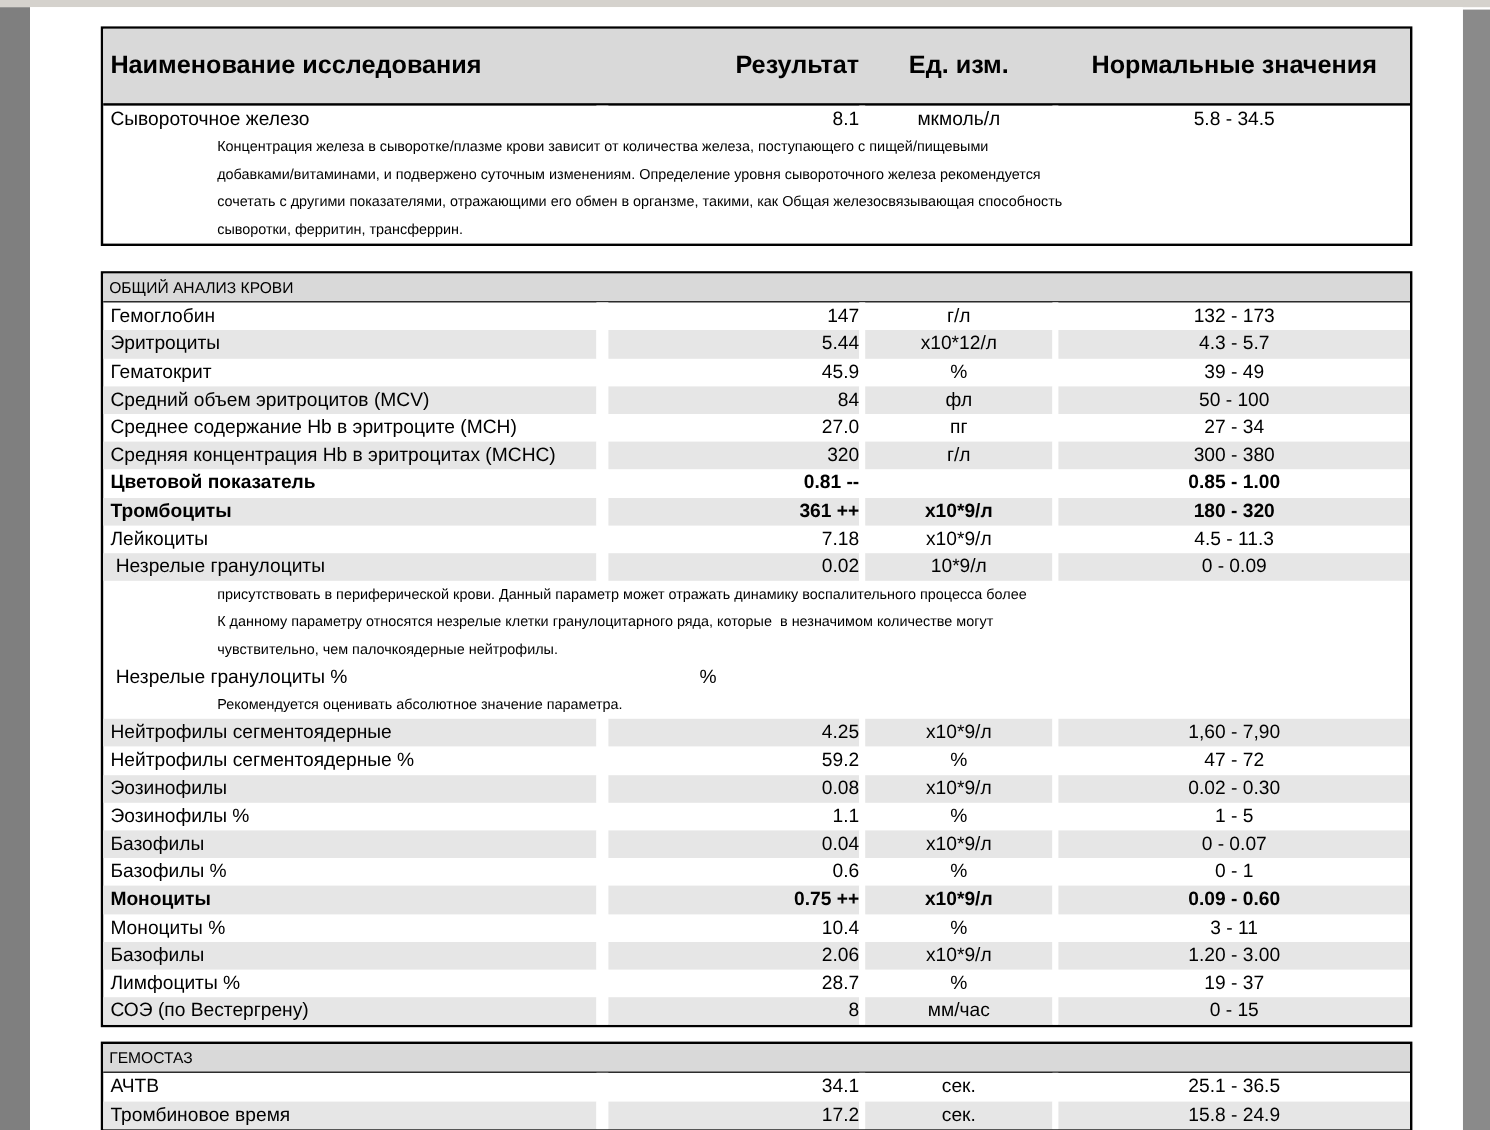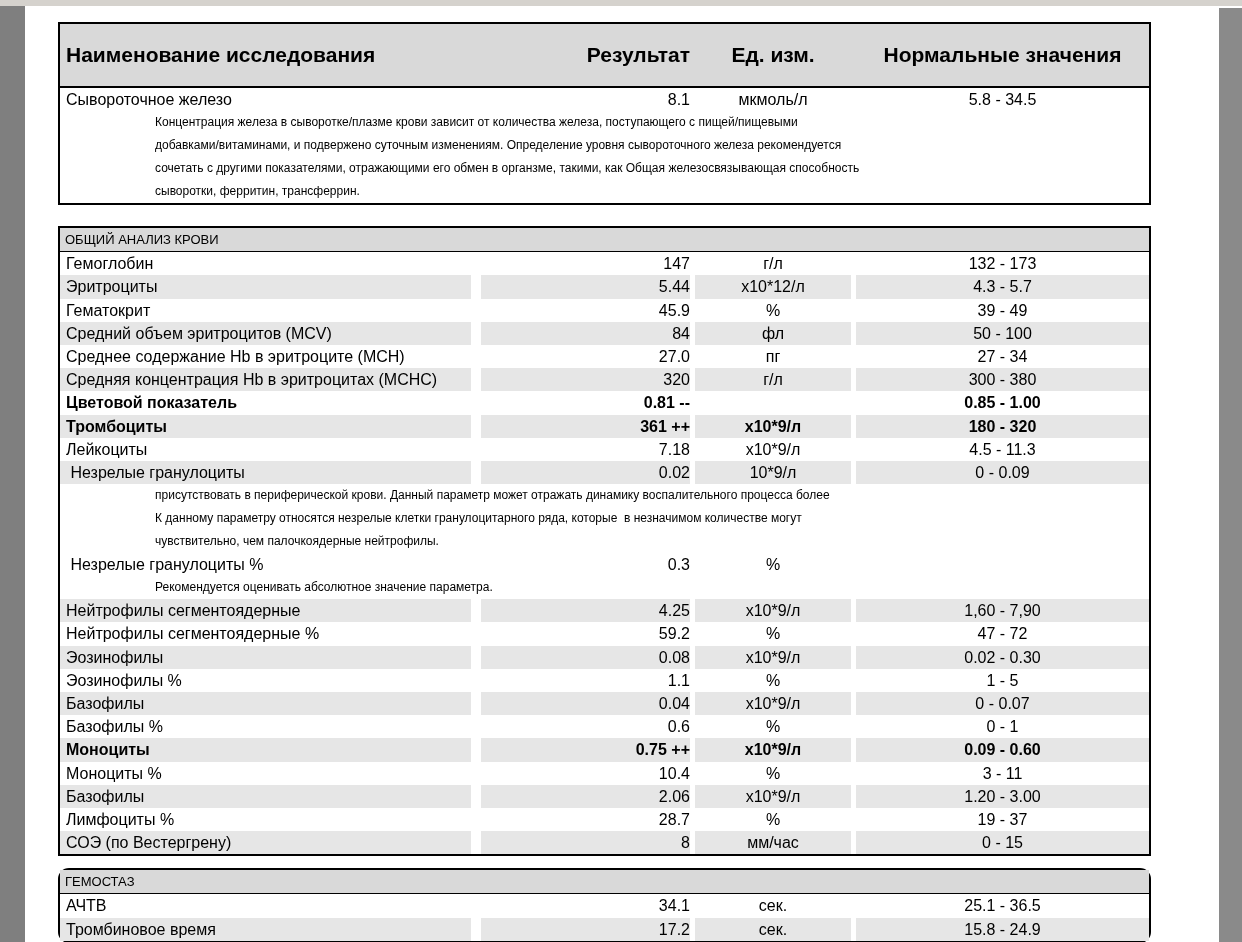--- a/index.html
+++ b/index.html
@@ -8,26 +8,26 @@
     background:#ffffff;
     font-family:"Liberation Sans", sans-serif;
     color:#000;
   }
   .chrome-top{position:absolute;left:0;top:0;width:100%;height:6px;}
   .chrome-left{position:absolute;left:0;top:6px;bottom:0;width:25px;}
   .chrome-right{position:absolute;right:0;top:8px;bottom:0;width:23px;}
   .page{position:absolute;left:25px;right:23px;top:6px;bottom:0;background:#fff;overflow:hidden;}
 
   .tbl{
-    position:relative;margin-left:33px;width:1093px;box-sizing:border-box;
+    position:relative;margin-left:59px;width:1093px;box-sizing:border-box;
     border:2px solid #000;background:#fff;
   }
   .tbl-1{margin-top:16px;}
   .tbl-2{margin-top:21px;}
-  .tbl-3{margin-top:12px;border-radius:11px;}
+  .tbl-3{margin-top:12px;}
 
   .hdr-row{
     display:flex;align-items:center;height:62px;
     background:var(--band,#d9d9d9);
     border-bottom:2px solid #000;
     font-weight:bold;font-size:21px;
   }
   .section-band{
     height:23px;line-height:23px;
     background:var(--band,#d9d9d9);
@@ -179,21 +179,20 @@
           <div class="cell c4">0 - 0.09</div>
         </div>
         <div class="comment-block">
           <div class="comment-line">присутствовать в периферической крови. Данный параметр может отражать динамику воспалительного процесса более</div>
           <div class="comment-line">К данному параметру относятся незрелые клетки гранулоцитарного ряда, которые  в незначимом количестве могут</div>
           <div class="comment-line">чувствительно, чем палочкоядерные нейтрофилы.</div>
         </div>
         <div class="row">
           <div class="cell c1"> Незрелые гранулоциты %</div>
           <div class="gapcell g1"></div>
-          <div class="cell c2">0.3</div>
           <div class="gapcell g2"></div>
           <div class="cell c3">%</div>
           <div class="gapcell g3"></div>
           <div class="cell c4"></div>
         </div>
         <div class="comment-block">
           <div class="comment-line">Рекомендуется оценивать абсолютное значение параметра.</div>
         </div>
         <div class="row shaded">
           <div class="cell c1">Нейтрофилы сегментоядерные</div>

